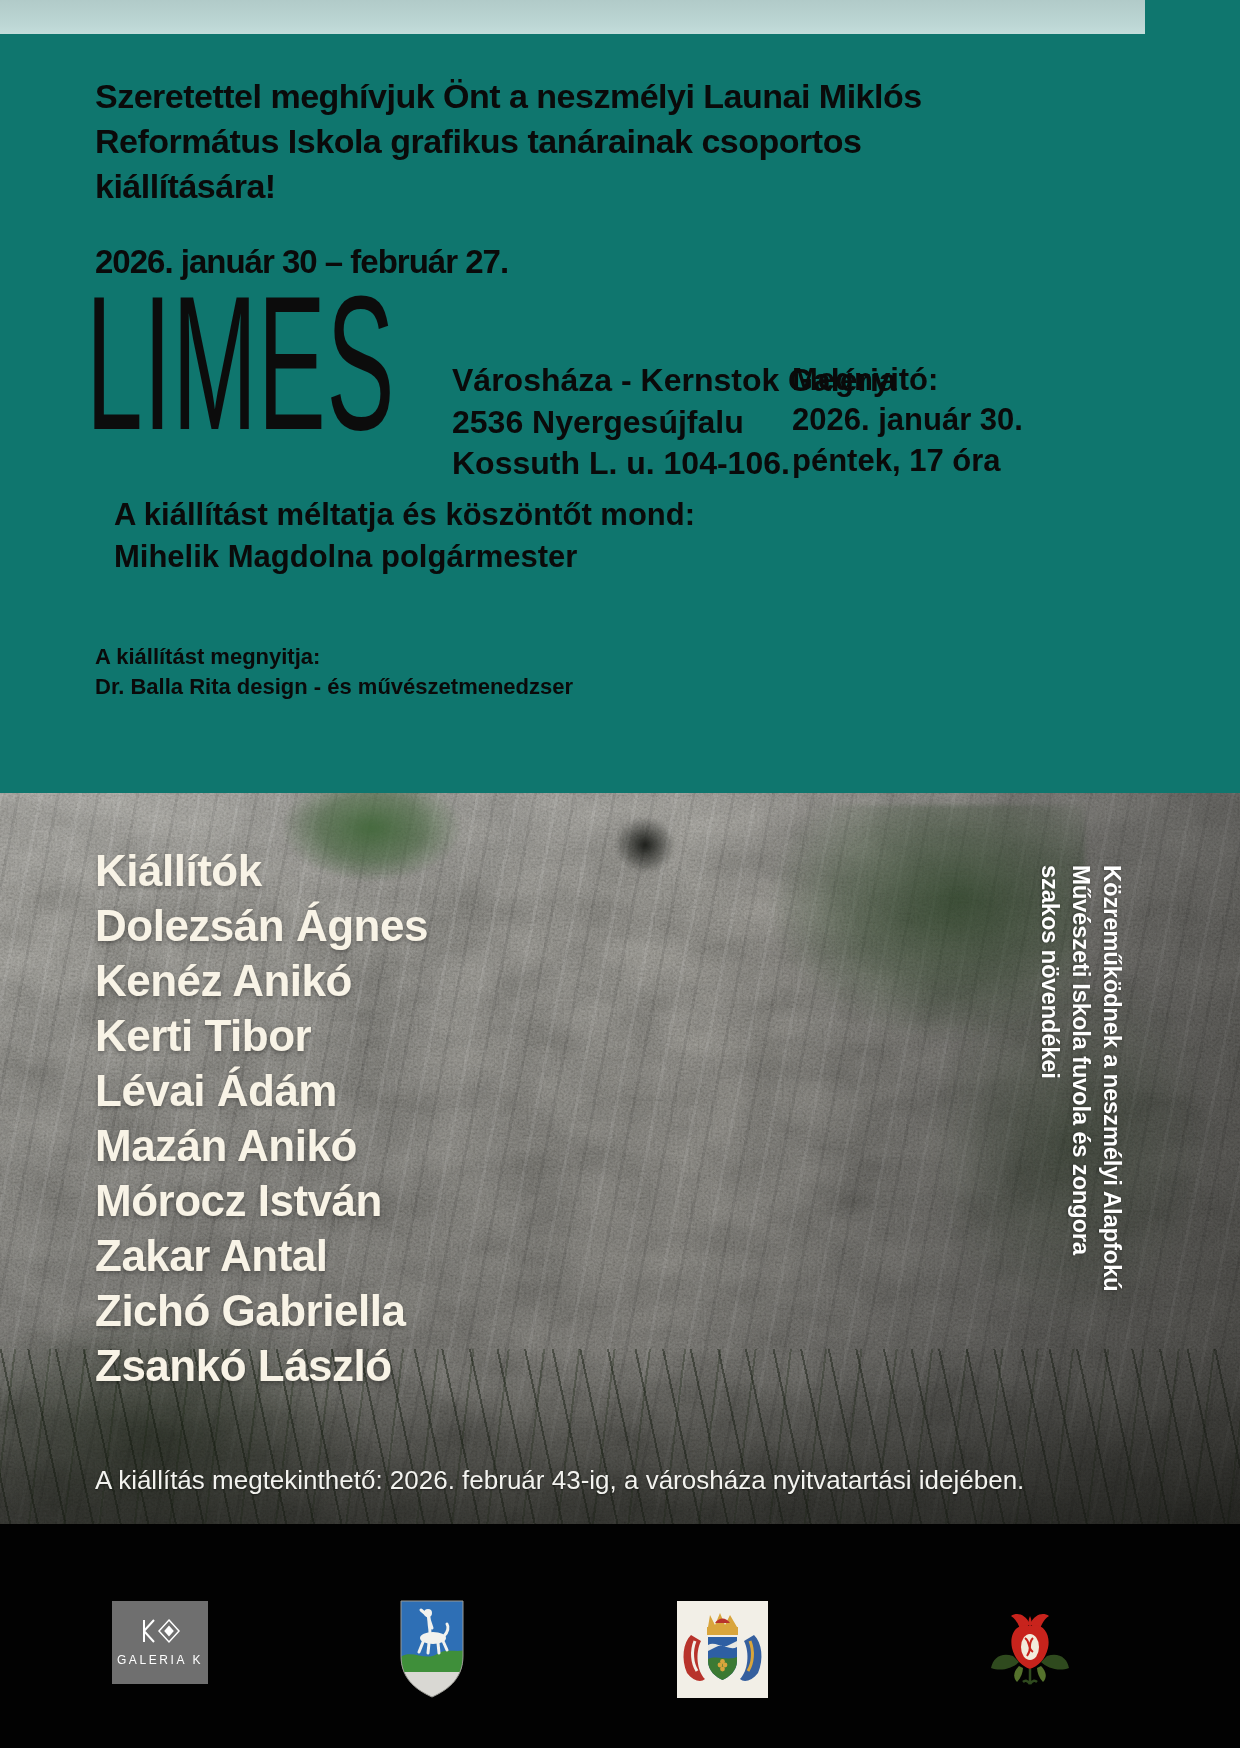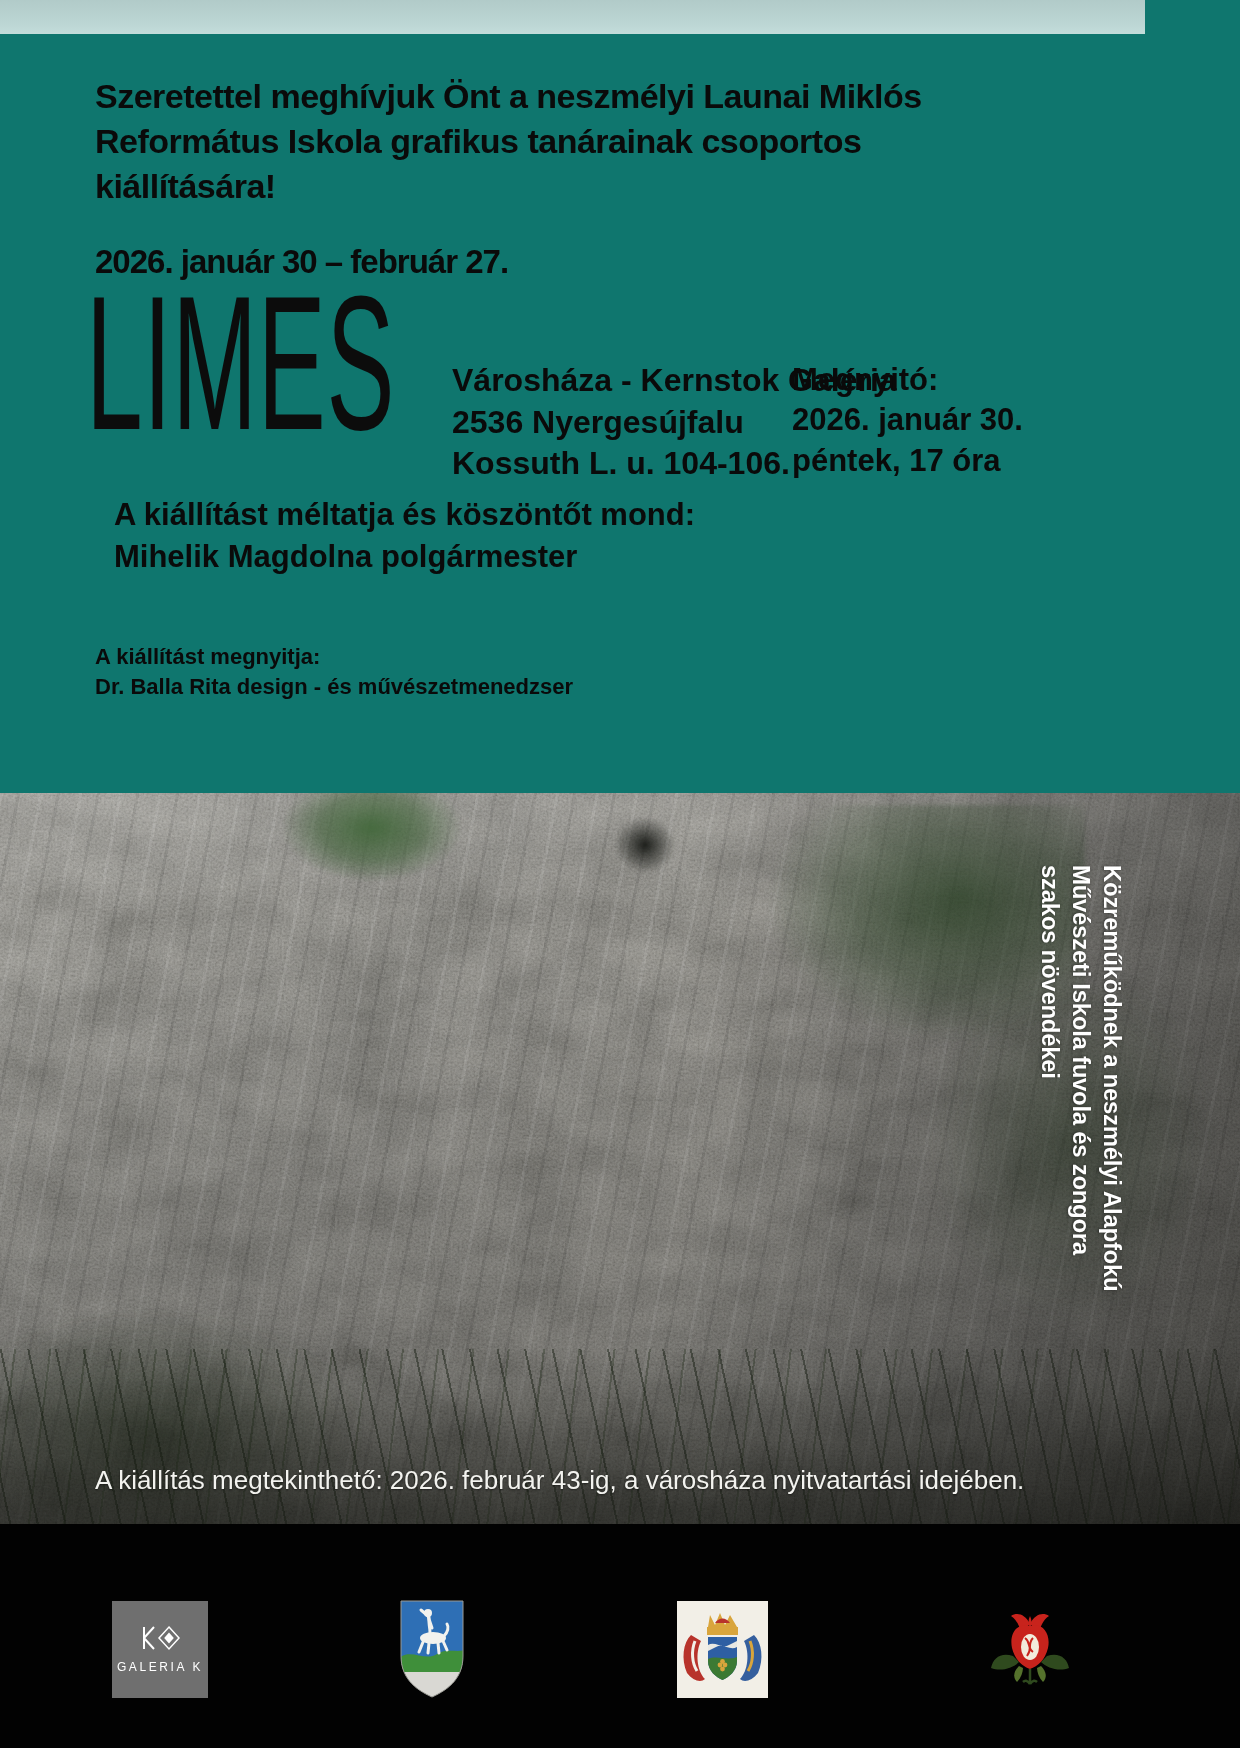--- a/index.html
+++ b/index.html
@@ -49,21 +49,21 @@
   .exhibitors{left:95px;top:50px;font-size:44px;font-weight:700;line-height:55px;letter-spacing:-0.5px;
          color:#f8f3e6;text-shadow:0 2px 4px rgba(0,0,0,.35);margin:0;padding:0;list-style:none;}
   .exhibitors-heading{font-size:44px;font-weight:700;margin:0;}
   .contributors{left:1128px;top:72px;transform:rotate(90deg);transform-origin:top left;
          font-size:24px;font-weight:700;line-height:31px;letter-spacing:-0.3px;color:#ffffff;
          text-shadow:0 1px 3px rgba(0,0,0,.45);width:500px;}
   .viewing{left:95px;top:672px;font-size:26px;font-weight:400;color:#f3f3ef;text-shadow:0 1px 2px rgba(0,0,0,.5);}
 
   
   .footer{left:0;top:1524px;width:1240px;height:224px;background:#020202;}
-  .logo-galeria{left:112px;top:77px;width:96px;height:97px;background:#6f6f6f;
+  .logo-galeria{left:112px;top:77px;width:96px;height:83px;background:#6f6f6f;
          display:flex;flex-direction:column;align-items:center;justify-content:center;gap:9px;}
   .gk-label{color:#ffffff;font-size:12px;letter-spacing:2.6px;font-weight:400;white-space:nowrap;}
   .arms-neszmely{left:399px;top:76px;}
   .arms-nyerges{left:677px;top:77px;}
   .tulip{left:989px;top:86px;}
 </style>
 </head>
 <body>
 
 <div class="page">
@@ -119,20 +119,32 @@
     </svg>
     <div class="abs ripples"></div>
     <div class="abs tuft1"></div>
     <div class="abs leaf-dark"></div>
     <div class="abs grass-r1"></div>
     <div class="abs grass-r2"></div>
     <div class="abs grass-bl"></div>
     <div class="abs bottom-grass"></div>
     <div class="abs shade"></div>
 
+    <ul class="abs exhibitors">
+      <li class="exhibitors-heading">Kiállítók</li>
+      <li>Dolezsán Ágnes</li>
+      <li>Kenéz Anikó</li>
+      <li>Kerti Tibor</li>
+      <li>Lévai Ádám</li>
+      <li>Mazán Anikó</li>
+      <li>Mórocz István</li>
+      <li>Zakar Antal</li>
+      <li>Zichó Gabriella</li>
+      <li>Zsankó László</li>
+    </ul>
 
     <div class="abs contributors pre">Közreműködnek a neszmélyi Alapfokú
 Művészeti Iskola fuvola és zongora
 szakos növendékei</div>
 
     <div class="abs viewing">A kiállítás megtekinthető: 2026. február 43-ig, a városháza nyitvatartási idejében.</div>
   </div>
 
   <div class="abs footer">
 

